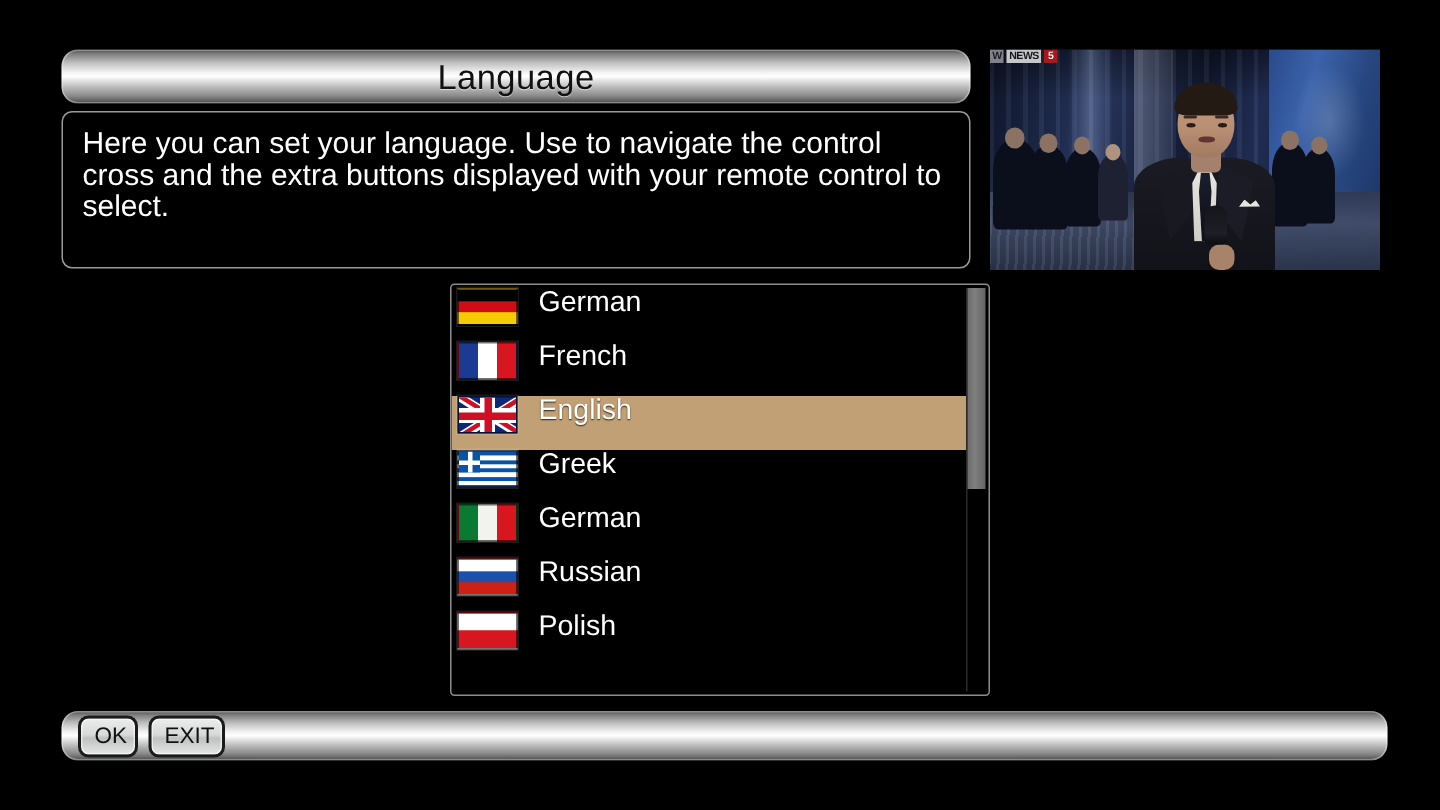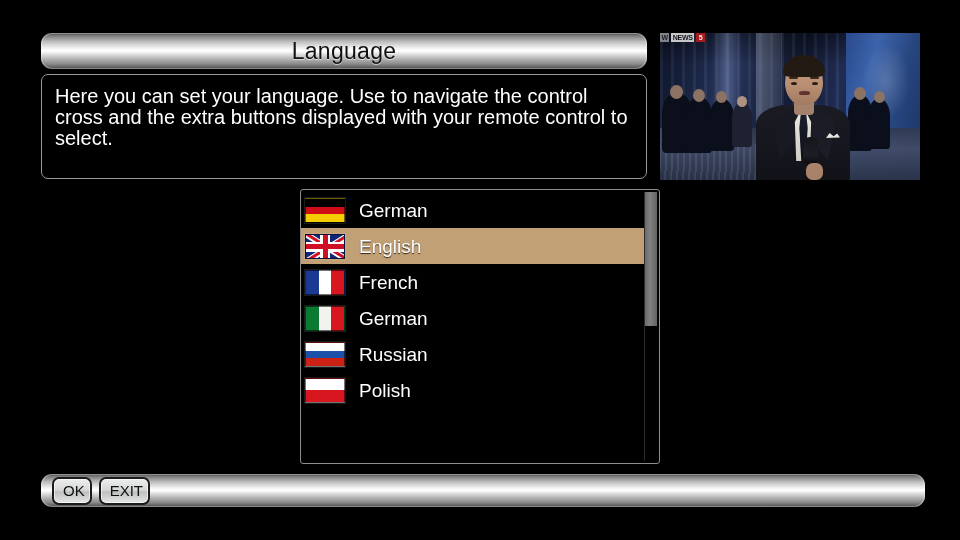--- a/index.html
+++ b/index.html
@@ -279,21 +279,21 @@
     overflow: hidden;
   }
   #list-rows {
     position: absolute;
     left: 0; top: 2px;
     width: 343px;
   }
   .lang-row {
     height: 36px;
     display: flex;
-    align-items: center;
+    align-items: flex-start;
     padding-left: 4px;
     box-sizing: border-box;
     background: transparent;
   }
   .lang-row.selected {
     background: #c2a075;
   }
   .flag {
     width: 40px;
     height: 25px;
@@ -460,39 +460,47 @@
   </div>
 
   <div id="list-panel">
     <div id="list-rows">
 
       <div class="lang-row">
         <span class="flag flag-de"></span>
         <span class="lang-label">German</span>
       </div>
 
+      <div class="lang-row">
+        <span class="flag flag-fr"></span>
+        <span class="lang-label">French</span>
+      </div>
+
       <div class="lang-row selected">
         <span class="flag flag-gb">
           <i class="gb-dw1"></i>
             <i class="gb-dw2"></i>
           <i class="gb-dr1"></i>
             <i class="gb-dr2"></i>
           <i class="gb-cw-v"></i>
             <i class="gb-cw-h"></i>
           <i class="gb-cr-v"></i>
             <i class="gb-cr-h"></i>
         </span>
         <span class="lang-label">English</span>
       </div>
 
       <div class="lang-row">
-        <span class="flag flag-fr"></span>
-        <span class="lang-label">French</span>
-      </div>
-
+        <span class="flag flag-gr">
+          <span class="gr-canton"></span>
+          <span class="gr-cross-v"></span>
+          <span class="gr-cross-h"></span>
+        </span>
+        <span class="lang-label">Greek</span>
+      </div>
 
       <div class="lang-row">
         <span class="flag flag-it"></span>
         <span class="lang-label">German</span>
       </div>
 
       <div class="lang-row">
         <span class="flag flag-ru"></span>
         <span class="lang-label">Russian</span>
       </div>

